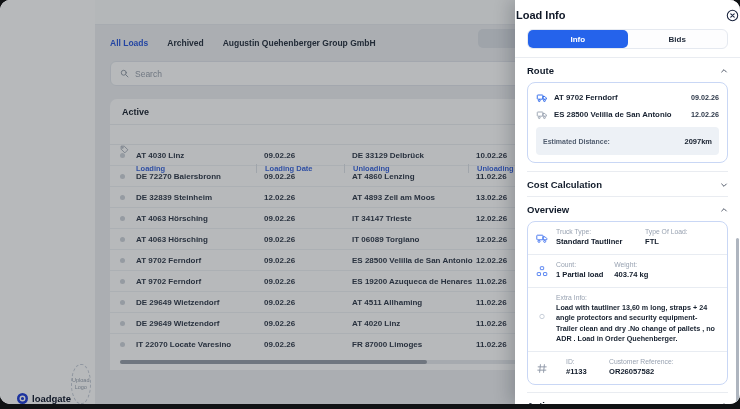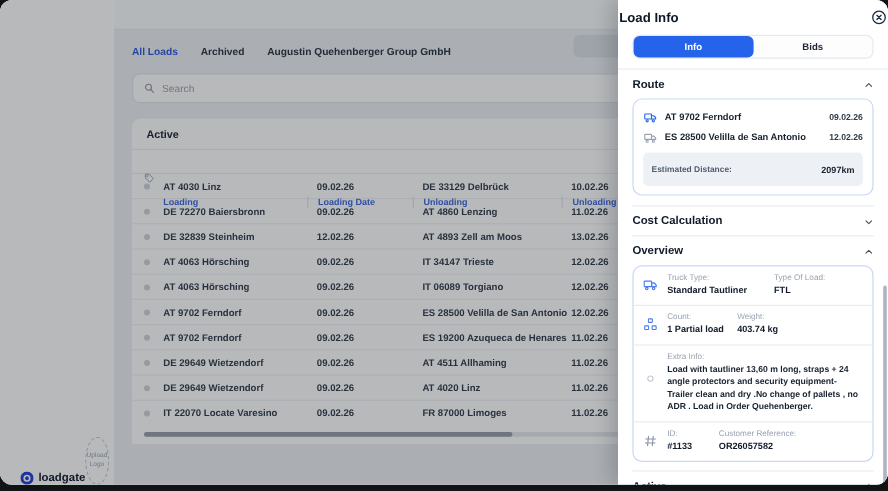--- a/index.html
+++ b/index.html
@@ -384,21 +384,21 @@
             <div class="extra-text">Load with tautliner 13,60 m long, straps + 24 angle protectors and security equipment- Trailer clean and dry .No change of pallets , no ADR . Load in Order Quehenberger.</div>
           </div>
         </div>
         <div class="ov-sec">
           <span class="ov-icon hash">
             <svg viewBox="0 0 12 12" fill="none" stroke="currentColor" stroke-width="1" stroke-linecap="round">
               <path d="M4.3 1.8L3.4 10.2M8.6 1.8L7.7 10.2M1.8 4.2h8.8M1.4 7.8h8.8"></path>
             </svg>
           </span>
           <div class="fields">
-            <div class="field" style="width:32px;flex:none;">
+            <div class="field" style="width:32px;flex:none;margin-left:10px;">
               <div class="f-label">ID:</div>
               <div class="f-value">#1133</div>
             </div>
             <div class="field">
               <div class="f-label">Customer Reference:</div>
               <div class="f-value">OR26057582</div>
             </div>
           </div>
         </div>
       </div>

